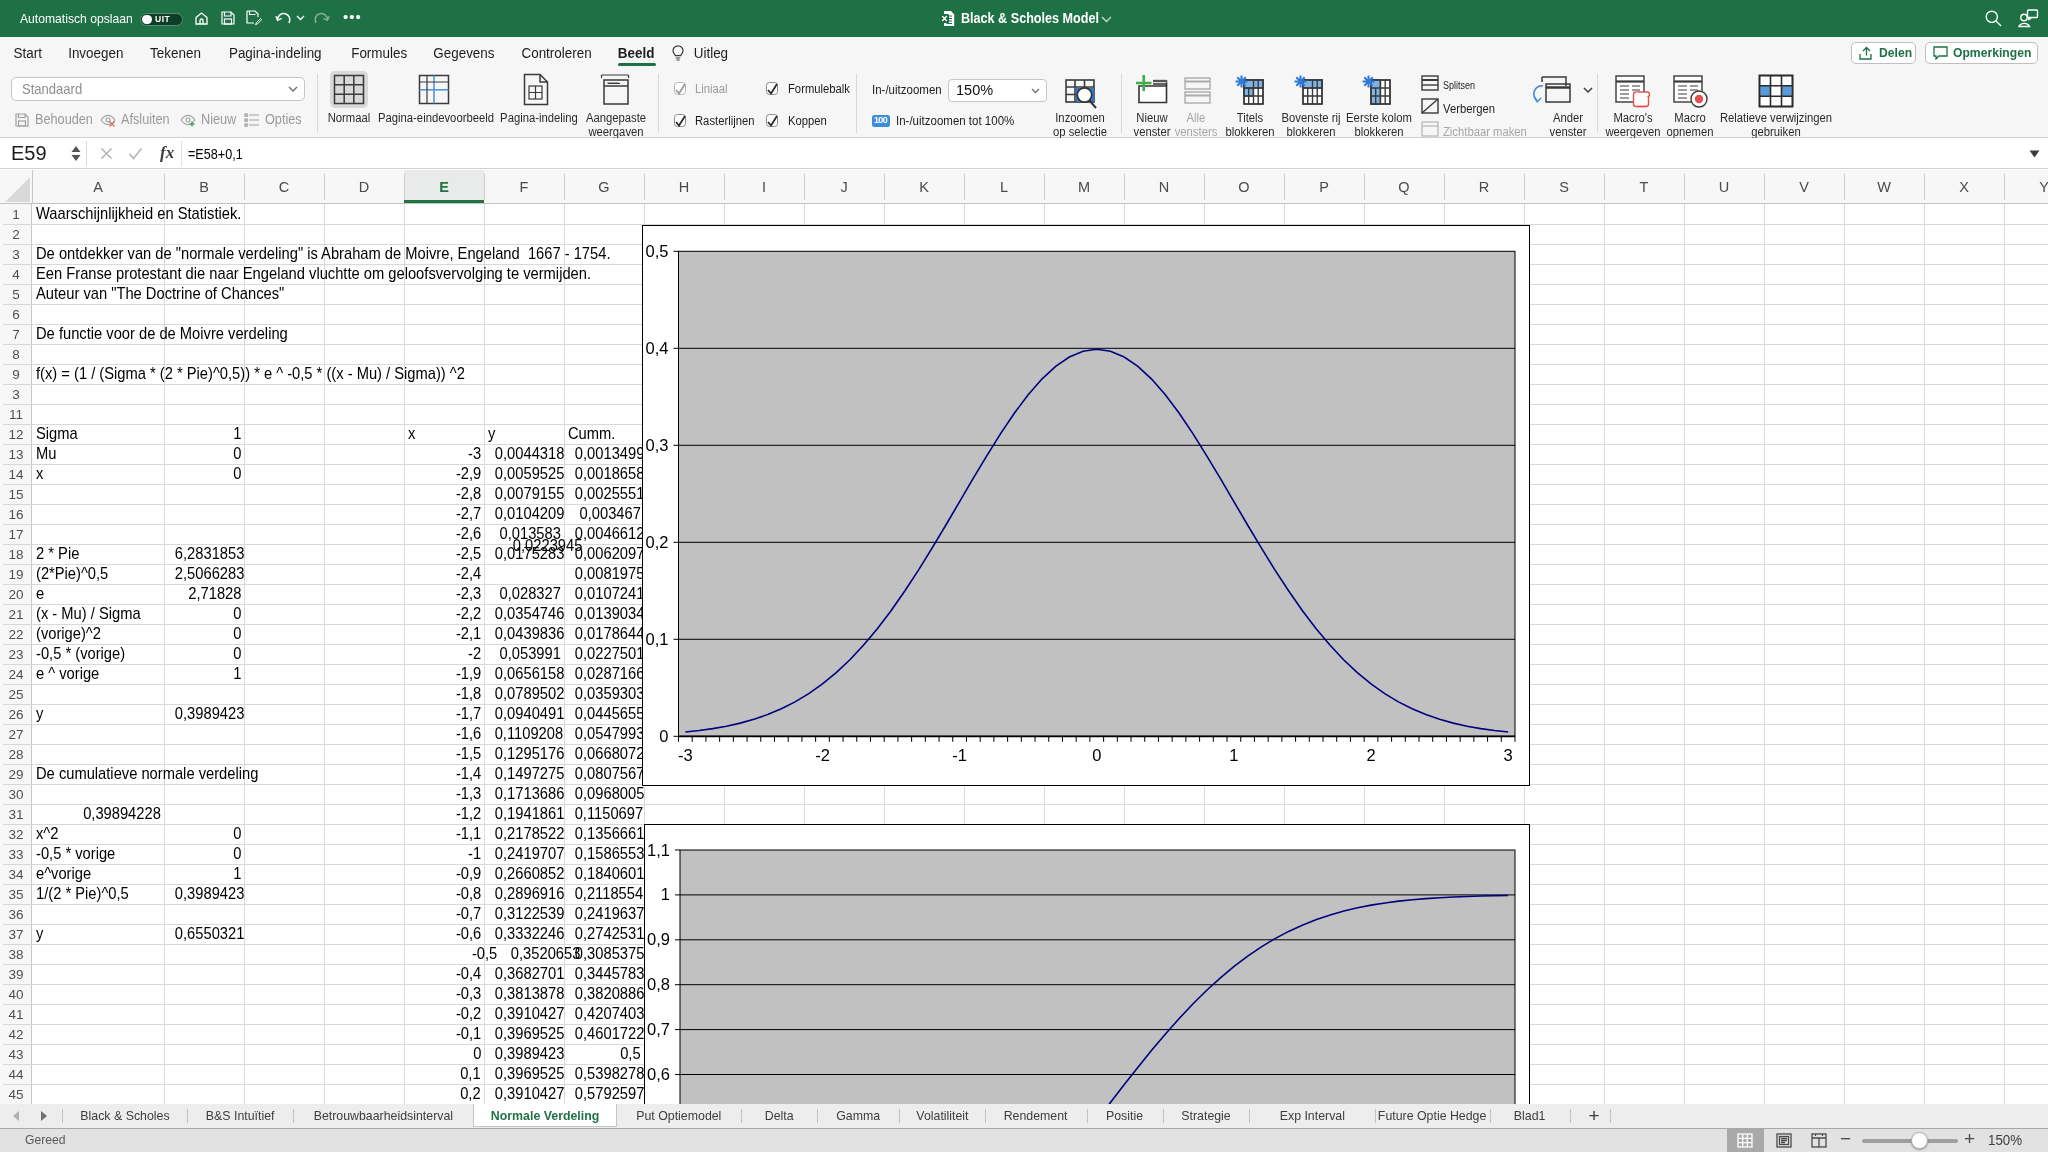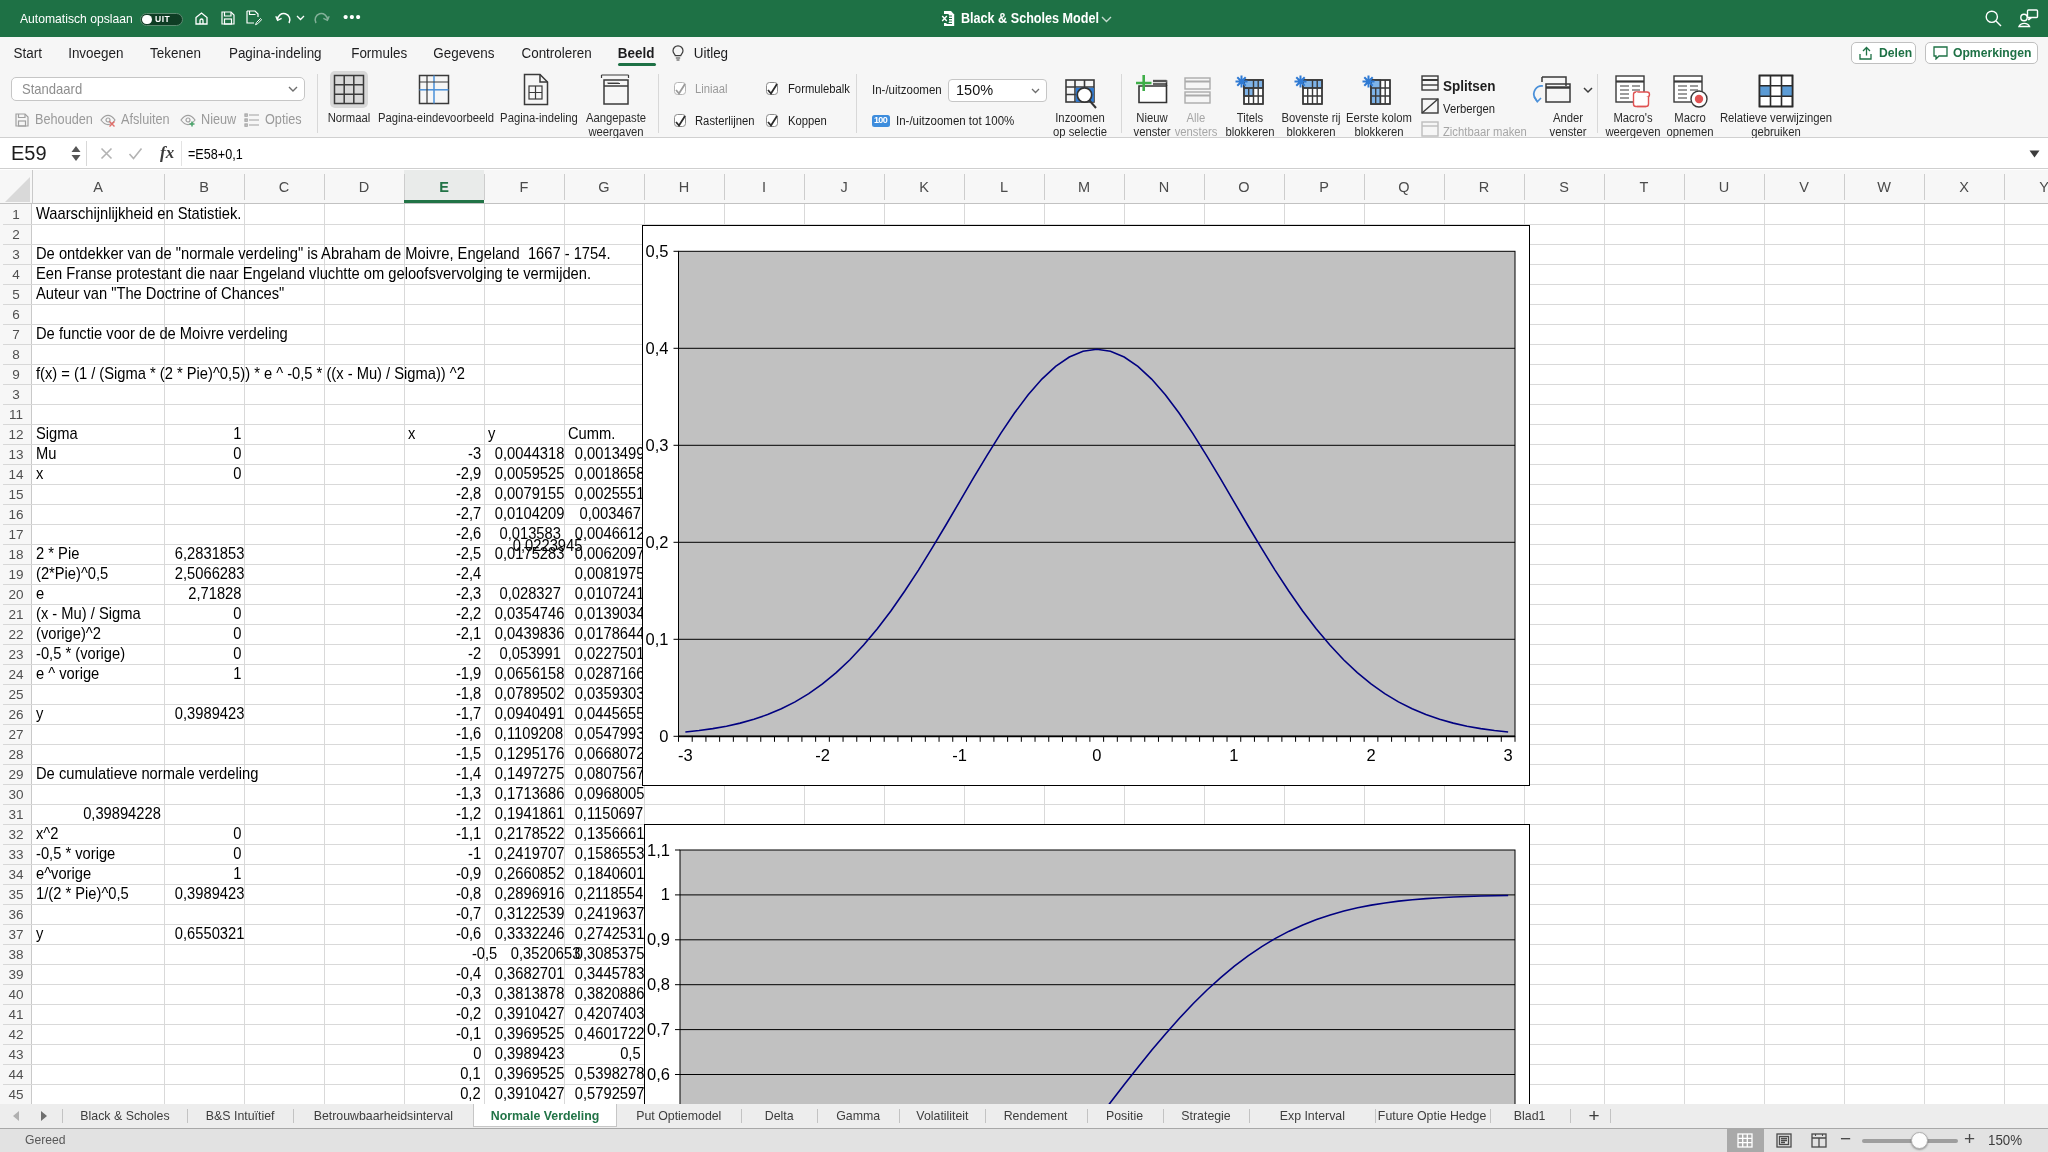--- a/index.html
+++ b/index.html
@@ -243,21 +243,21 @@
     <g transform="translate(0.5,0.5)" stroke="#2f7ad3" stroke-width="2">
       <path d="M7 1 V13 M1 7 H13 M2.8 2.8 L11.2 11.2 M11.2 2.8 L2.8 11.2"></path>
     </g>
   </svg>
 <div class="ab glabel" style="left:1334px;top:111px;width:90px;">Eerste kolom<br>blokkeren</div>
 <svg class="ab" style="left:1421px;top:75px;" width="18" height="16" viewBox="0 0 18 16" fill="none" stroke="#3a3a3a" stroke-width="1.4">
     <rect x="1" y="1" width="16" height="14"></rect>
     <path d="M1 5 H17" stroke-width="2"></path>
     <path d="M1 10 H17"></path>
   </svg>
-<div class="ab" style="left:1442.5px;top:78px;height:16px;line-height:16px;font-size:15px;color:#1d1d1d;font-weight:700;"><span class="sx" style="transform:scaleX(0.9);transform-origin:0 50%;">Splitsen</span></div>
+<div class="ab" style="left:1442.5px;top:78px;height:16px;line-height:16px;font-size:10px;color:#1d1d1d;font-weight:400;"><span class="sx" style="transform:scaleX(0.9);transform-origin:0 50%;">Splitsen</span></div>
 <svg class="ab" style="left:1421px;top:98px;" width="18" height="16" viewBox="0 0 18 16" fill="none" stroke="#3a3a3a" stroke-width="1.4">
     <rect x="1" y="1" width="16" height="14"></rect>
     <path d="M17 1 L1 15"></path>
   </svg>
 <div class="ab" style="left:1442.5px;top:101px;height:16px;line-height:16px;font-size:12.5px;color:#1d1d1d;font-weight:500;"><span class="sx" style="transform:scaleX(0.9);transform-origin:0 50%;">Verbergen</span></div>
 <svg class="ab" style="left:1421px;top:121px;" width="18" height="16" viewBox="0 0 18 16" fill="none" stroke="#bdbdbd" stroke-width="1.4">
     <rect x="1" y="1" width="16" height="14"></rect>
     <path d="M1 5 H17"></path>
   </svg>
 <div class="ab" style="left:1442.5px;top:124px;height:16px;line-height:16px;font-size:12.5px;color:#a6a6a6;font-weight:500;"><span class="sx" style="transform:scaleX(0.9);transform-origin:0 50%;">Zichtbaar maken</span></div>

